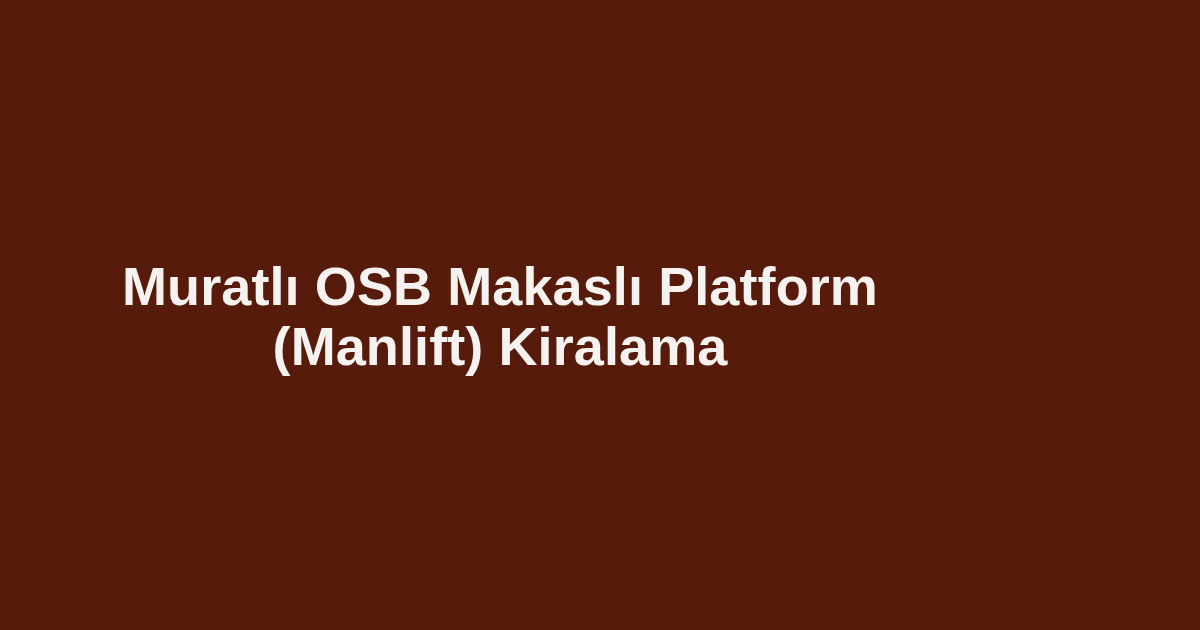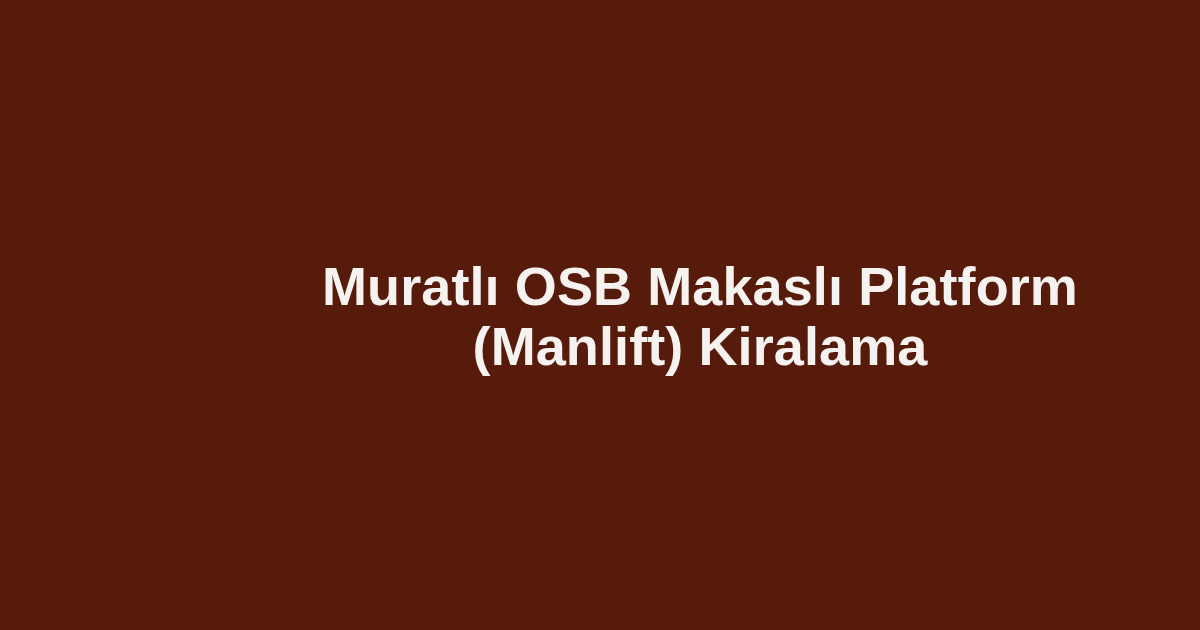--- a/index.html
+++ b/index.html
@@ -18,21 +18,21 @@
 
   
   .og-card {
     position: relative;
     box-sizing: border-box;
     width: 1200px;
     height: 630px;
     background-color: #571b0c;
     display: flex;
     align-items: center;
-    justify-content: flex-end;
+    justify-content: flex-start;
   }
 
   .title-block {
     width: 1000px;
     padding: 0 40px;
     box-sizing: border-box;
     text-align: center;
     
     transform: translateY(1px);
   }

